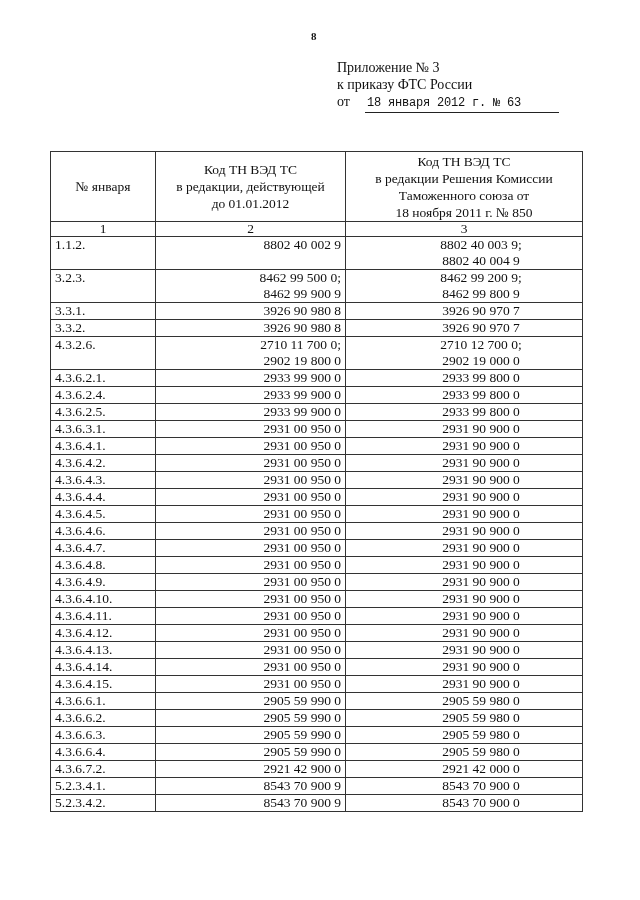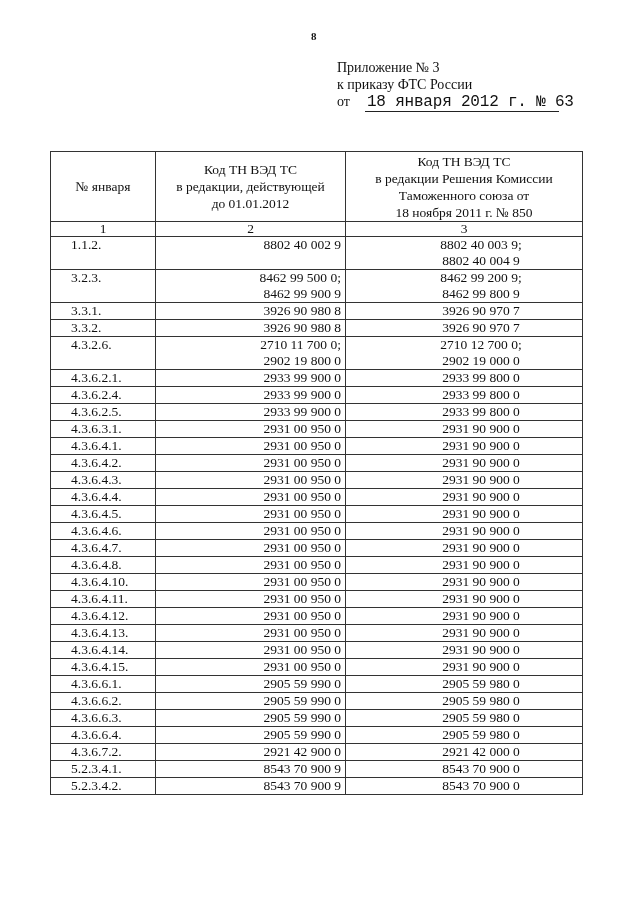--- a/index.html
+++ b/index.html
@@ -10,37 +10,37 @@
   .page-number {
     position: absolute; left: 311px; top: 30px; font-size: 11px; font-weight: bold;
   }
   .appendix {
     position: absolute; left: 337px; top: 59px; font-size: 14px; line-height: 17px;
   }
   .appendix .line { white-space: nowrap; }
   .appendix .order-line { display: flex; align-items: baseline; }
   .appendix .from { margin-right: 15px; }
   .appendix .order-date {
-    font-family: "Liberation Mono", "DejaVu Sans Mono", monospace; font-size: 16px;
+    font-family: "Liberation Mono", "DejaVu Sans Mono", monospace; font-size: 12px;
     border-bottom: 1px solid #222; padding: 0 2px 0 2px; width: 190px; display: inline-block;
     letter-spacing: -0.2px;
   }
   table.codes {
     position: absolute; left: 50px; top: 151px; width: 532px;
     border-collapse: collapse; font-size: 13.5px; table-layout: fixed;
   }
   table.codes col.c1 { width: 105px; }
   table.codes col.c2 { width: 190px; }
   table.codes col.c3 { width: 237px; }
   table.codes th, table.codes td {
     border: 1px solid #333; padding: 0 4px; vertical-align: top; line-height: 16px;
   }
   table.codes thead th { font-weight: normal; text-align: center; vertical-align: middle; height: 69px; line-height: 17px; }
   table.codes tr.num-row td { text-align: center; height: 14px; line-height: 14px; }
-  table.codes td.pos { text-align: left; padding-left: 20px; }
+  table.codes td.pos { text-align: left; padding-left: 4px; }
   table.codes td.old { padding-left: 46px; text-align: right; }
   table.codes td.new { padding-left: 38px; text-align: center; }
   table.codes tbody tr.data td { height: 16px; }
   .code-line { display: block; white-space: nowrap; }
 </style>
 </head>
 <body>
 
 <div class="page-number">8</div>
 
@@ -235,20 +235,29 @@
       <tr class="data">
         <td class="pos">4.3.6.4.8.</td>
         <td class="old">
           <span class="code-line">2931 00 950 0</span>
         </td>
         <td class="new">
           <span class="code-line">2931 90 900 0</span>
         </td>
       </tr>
       <tr class="data">
+        <td class="pos">4.3.6.4.9.</td>
+        <td class="old">
+          <span class="code-line">2931 00 950 0</span>
+        </td>
+        <td class="new">
+          <span class="code-line">2931 90 900 0</span>
+        </td>
+      </tr>
+      <tr class="data">
         <td class="pos">4.3.6.4.10.</td>
         <td class="old">
           <span class="code-line">2931 00 950 0</span>
         </td>
         <td class="new">
           <span class="code-line">2931 90 900 0</span>
         </td>
       </tr>
       <tr class="data">
         <td class="pos">4.3.6.4.11.</td>

